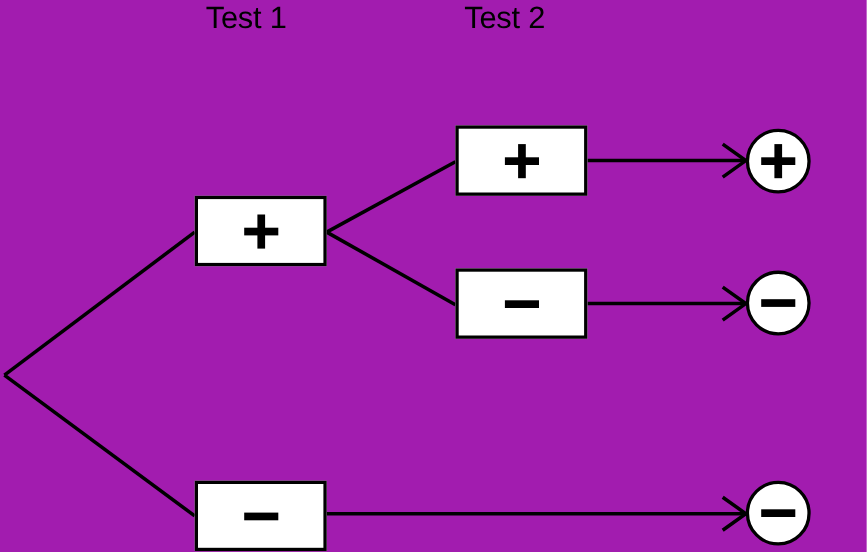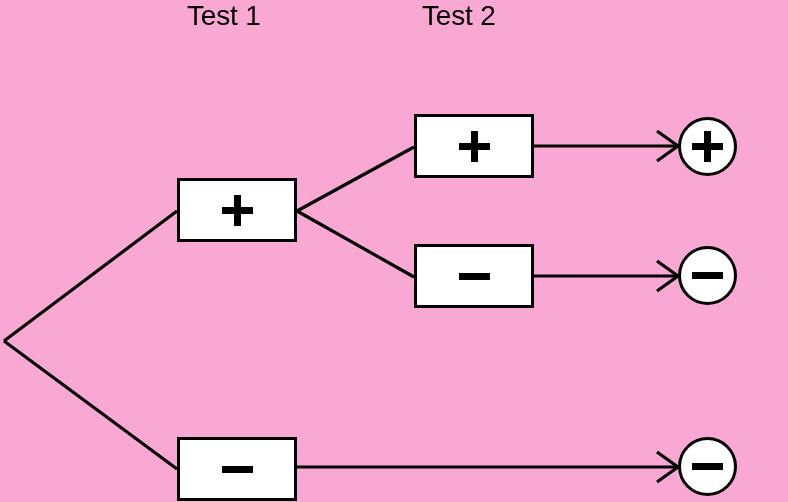--- a/index.html
+++ b/index.html
@@ -8,21 +8,21 @@
     background: #ffffff;
   }
   body {
     font-family: "Liberation Sans", sans-serif;
     color: #000000;
   }
   #canvas {
     position: relative;
     width: 788px;
     height: 502px;
-    background: #f9a8d4;
+    background: #a21caf;
     overflow: hidden;
   }
   .col-header {
     position: absolute;
     font-size: 28px;
     line-height: 28px;
     letter-spacing: -0.2px;
     white-space: nowrap;
     color: #000000;
     font-weight: 400;

